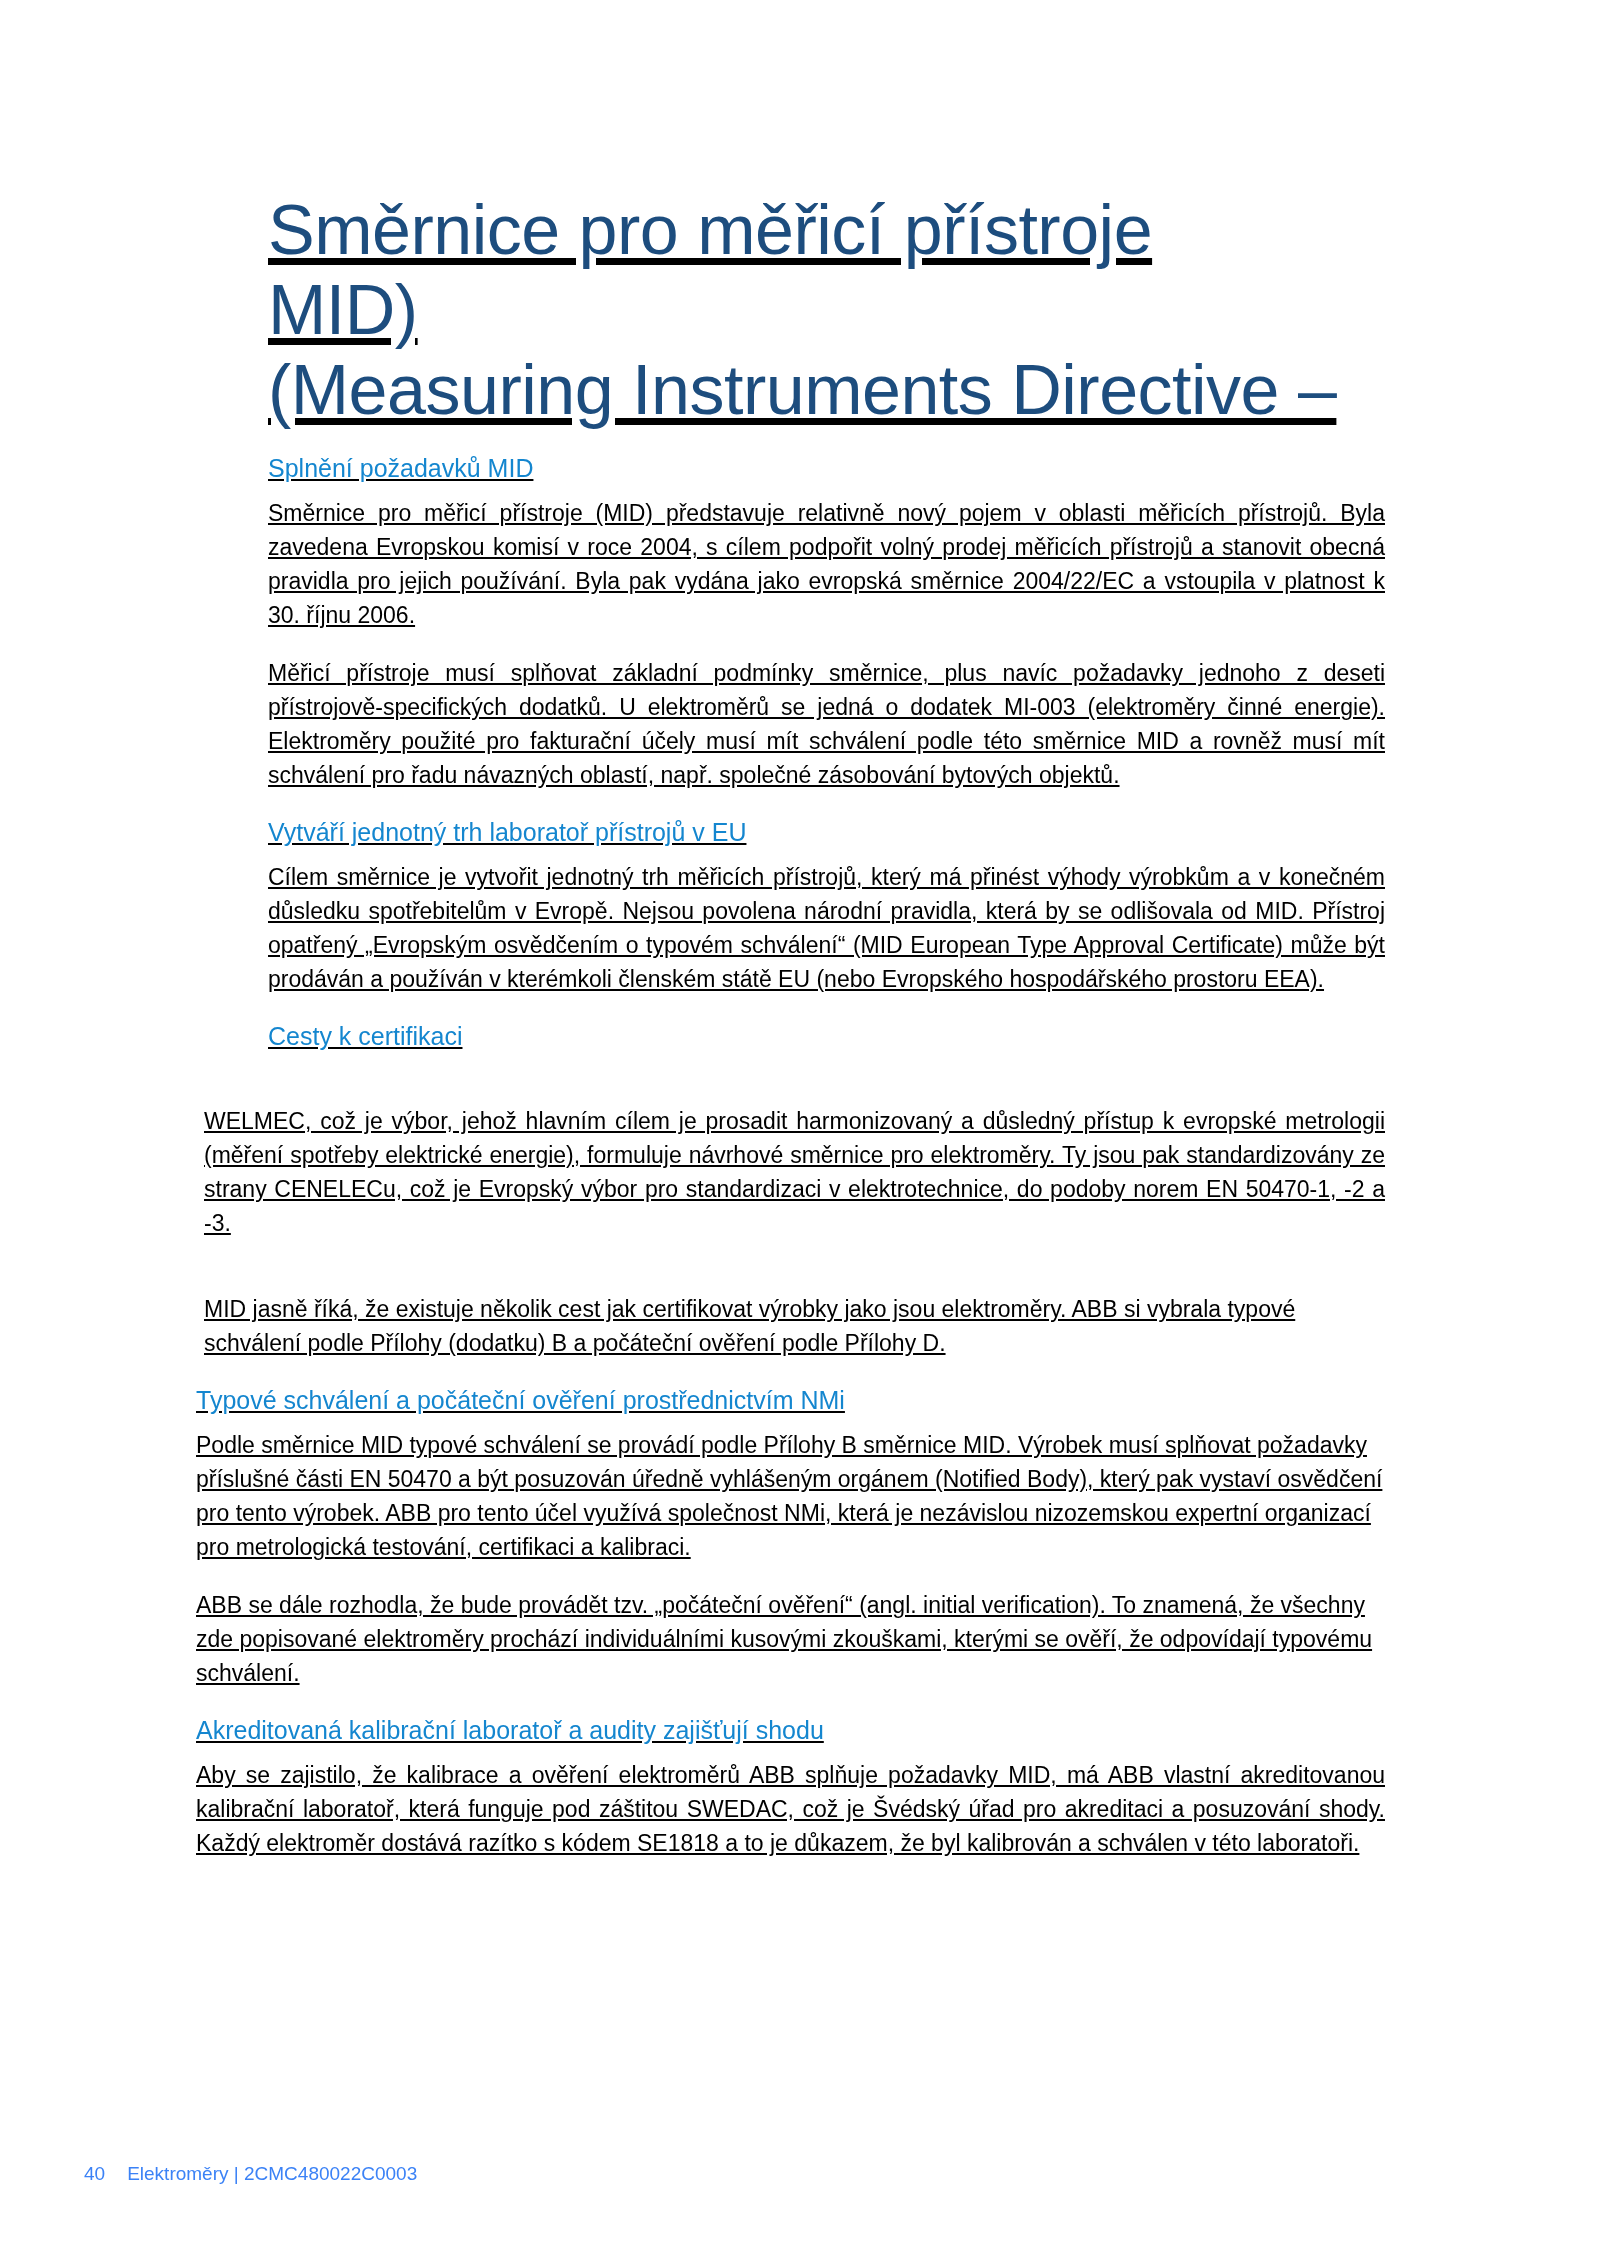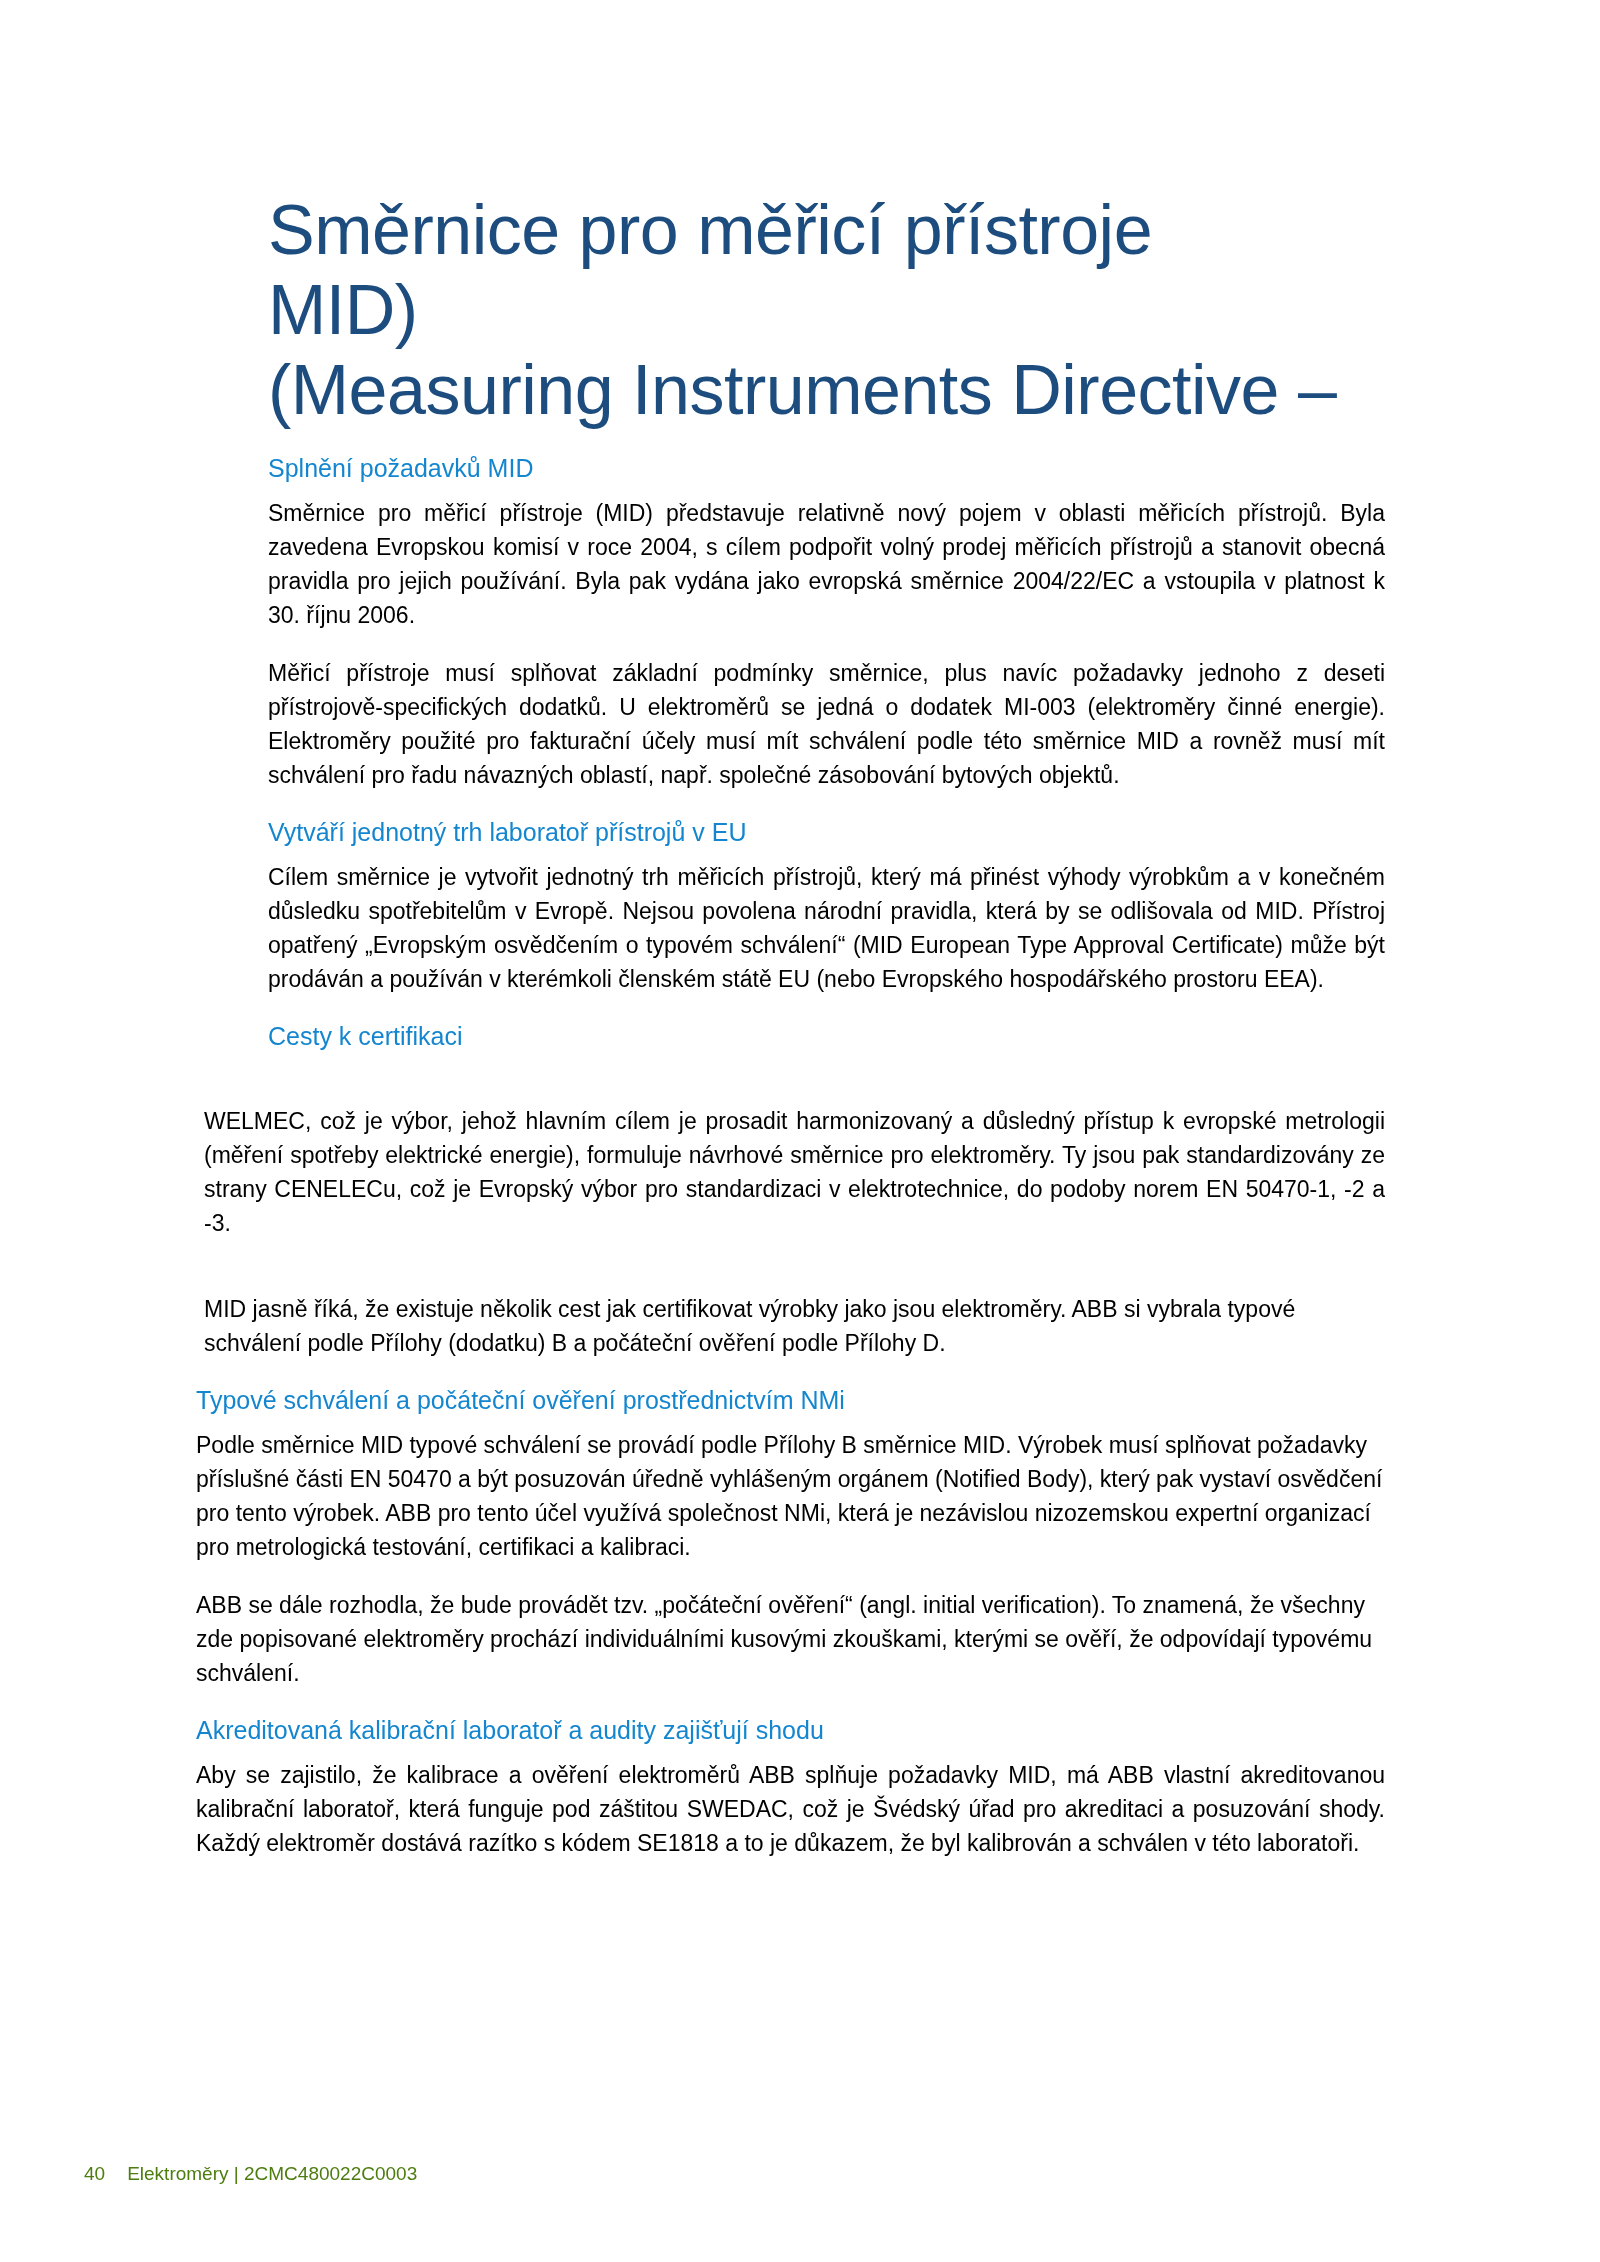--- a/index.html
+++ b/index.html
@@ -7,21 +7,21 @@
     --heading-color:#1486cf;
     --body-color:#000000;
   }
   *{margin:0;padding:0;box-sizing:border-box;}
   html,body{background:#ffffff;}
   body{
     font-family:"Liberation Sans","DejaVu Sans",sans-serif;
     width:1600px;height:2262px;position:relative;overflow:hidden;
   }
   .page{
-    width:1600px;height:2262px;background:#ffffff;position:relative;
+    width:1600px;height:2262px;background:#ffffff;position:relative;text-decoration:underline;
   }
   .doc{
     padding:190px 215px 0 196px;
   }
   .up{margin-left:72px;}
   h1.title{
     color:var(--title-color);
     font-size:70px;
     line-height:80px;
     font-weight:400;
@@ -46,21 +46,21 @@
   .just{text-align:justify;}
   .gap-52{margin-top:52px;margin-left:8px;}
   .gap-70{margin-top:70px;}
   .gap-40{margin-top:40px;}
   .tight{margin-bottom:6px;}
   .footer{
     position:absolute;
     left:84px;
     top:2163px;
     font-size:19px;
-    color:#4d7c0f;
+    color:#3b82f6;
     display:flex;
     align-items:flex-start;
   }
   .footer .pagenum{margin-right:22px;}
 </style>
 </head>
 <body>
 
 <div class="page">
   <div class="doc">

